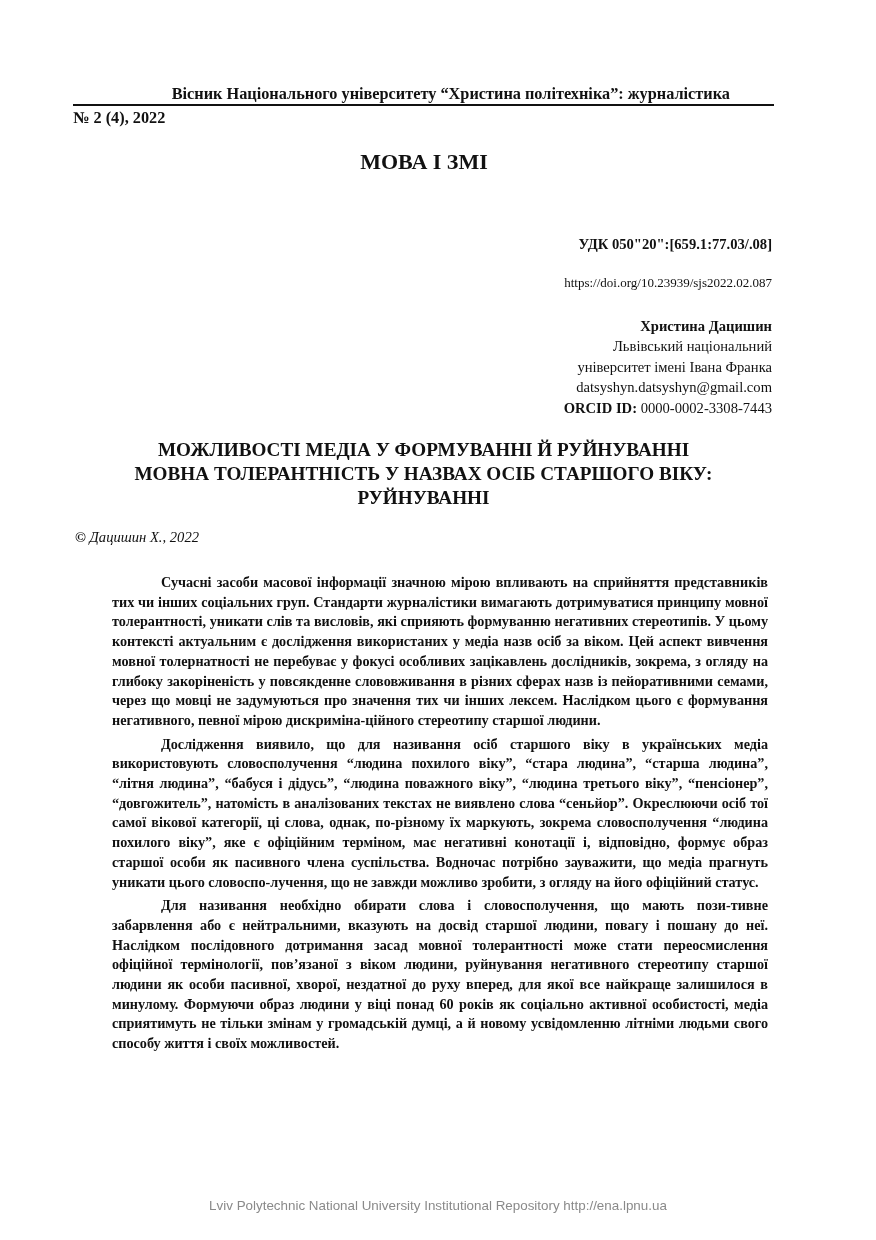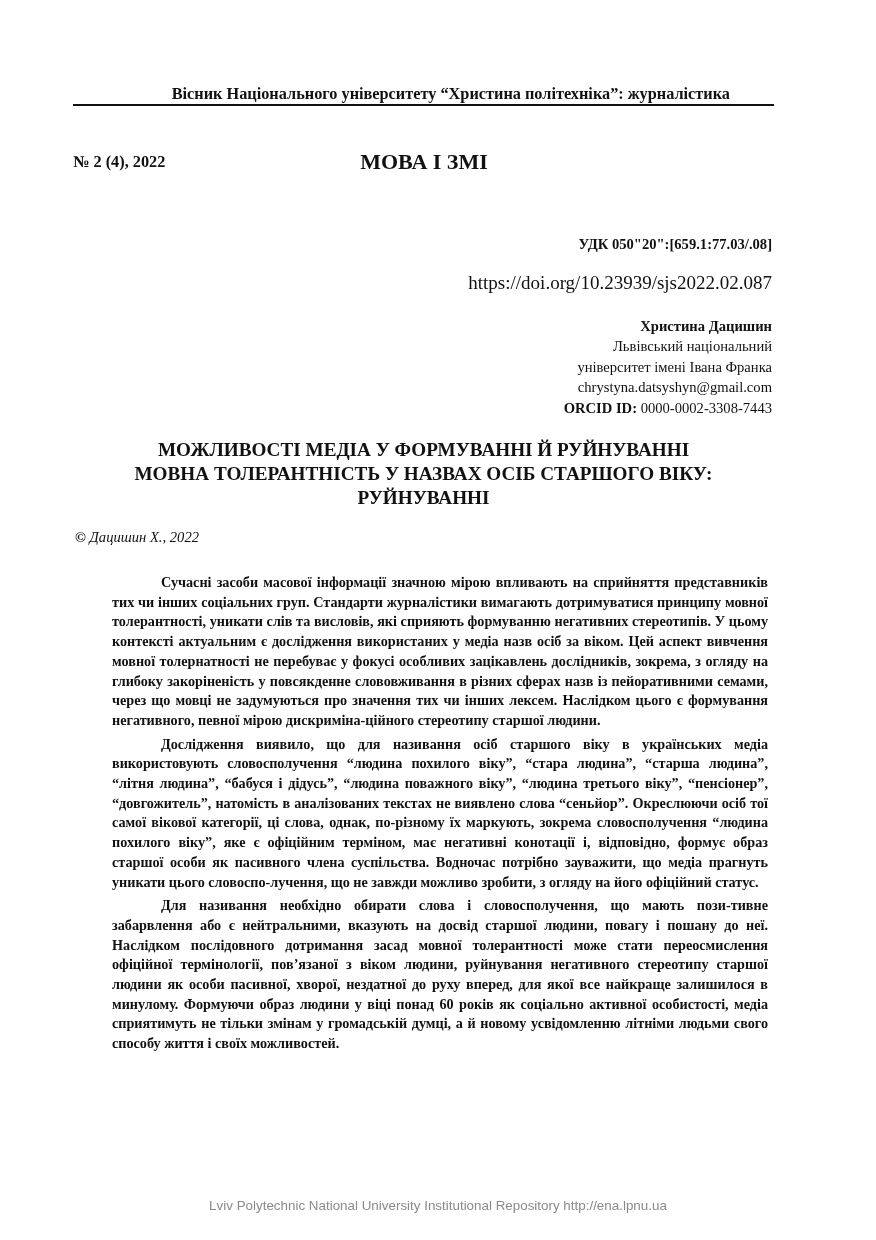--- a/index.html
+++ b/index.html
@@ -9,31 +9,31 @@
   }
   .journal-header {
     position: absolute; left: 73px; top: 84px; width: 701px;
     text-align: right; font-weight: bold; font-size: 16.3px; line-height: 20px;
     padding-right: 44px; box-sizing: border-box;
   }
   .header-rule {
     position: absolute; left: 73px; top: 104px; width: 701px; height: 2px; background: #111;
   }
   .issue {
-    position: absolute; left: 73px; top: 108px; font-weight: bold; font-size: 16.3px; line-height: 20px; margin-top: 44px;
+    position: absolute; left: 73px; top: 108px; font-weight: bold; font-size: 16.3px; line-height: 20px;
   }
   .section-title {
     position: absolute; left: 0; top: 148px; width: 848px; text-align: center;
     font-weight: bold; font-size: 22px; line-height: 28px;
   }
   .udc {
     position: absolute; right: 104px; top: 235px; font-weight: bold; font-size: 14.6px; line-height: 18px;
   }
   .doi {
-    position: absolute; right: 104px; top: 274px; font-size: 19px; line-height: 18px;
+    position: absolute; right: 104px; top: 274px; font-size: 13px; line-height: 18px;
   }
   .author-block {
     position: absolute; right: 104px; top: 316px; text-align: right; font-size: 14.6px; line-height: 20.4px;
   }
   .author-block .name { font-weight: bold; }
   .orcid-label { font-weight: bold; margin-left: 36px; }
   .article-title {
     position: absolute; left: 73px; top: 438px; width: 701px; text-align: center;
     font-weight: bold; font-size: 19.2px; line-height: 24px;
   }
@@ -60,21 +60,21 @@
 
 <div class="section-title">МОВА І ЗМІ</div>
 
 <div class="udc">УДК 050"20":[659.1:77.03/.08]</div>
 <div class="doi">https://doi.org/10.23939/sjs2022.02.087</div>
 
 <div class="author-block">
   <div class="name">Христина Дацишин</div>
   <div>Львівський національний</div>
   <div>університет імені Івана Франка</div>
-  <div>chrystyna.datsyshyn@gmail.com</div>
+  <div>datsyshyn.datsyshyn@gmail.com</div>
   <div>
     <span class="orcid-label">ORCID ID:</span>
     <span>0000-0002-3308-7443</span>
   </div>
 </div>
 
 <div class="article-title">
   <div>МОЖЛИВОСТІ МЕДІА У ФОРМУВАННІ Й РУЙНУВАННІ</div>
   <div>МОВНА ТОЛЕРАНТНІСТЬ У НАЗВАХ ОСІБ  СТАРШОГО ВІКУ:</div>
   <div>РУЙНУВАННІ</div>

